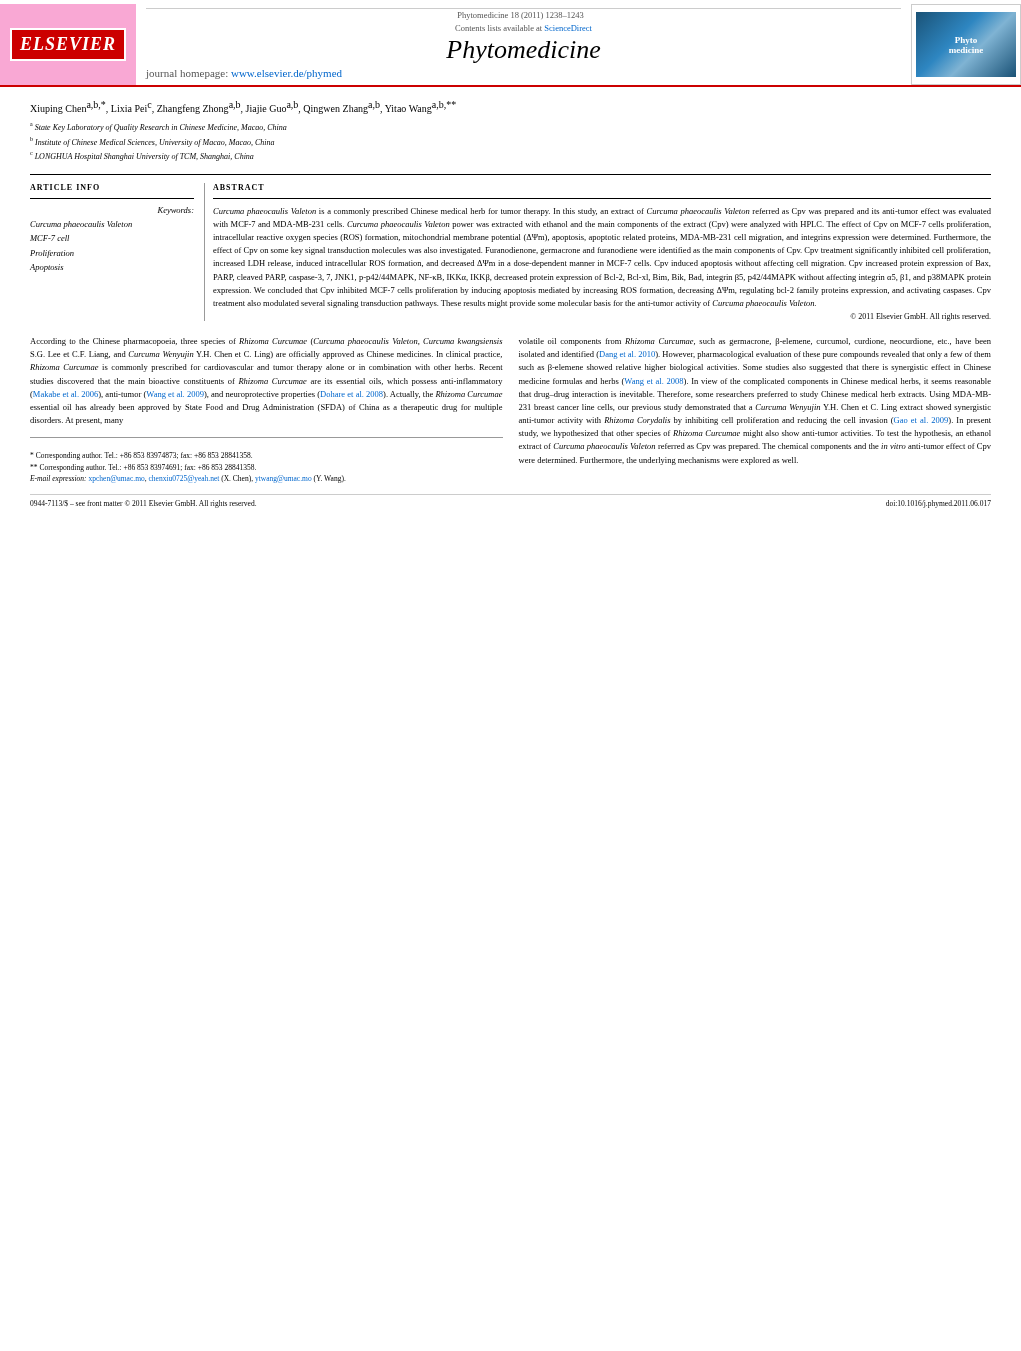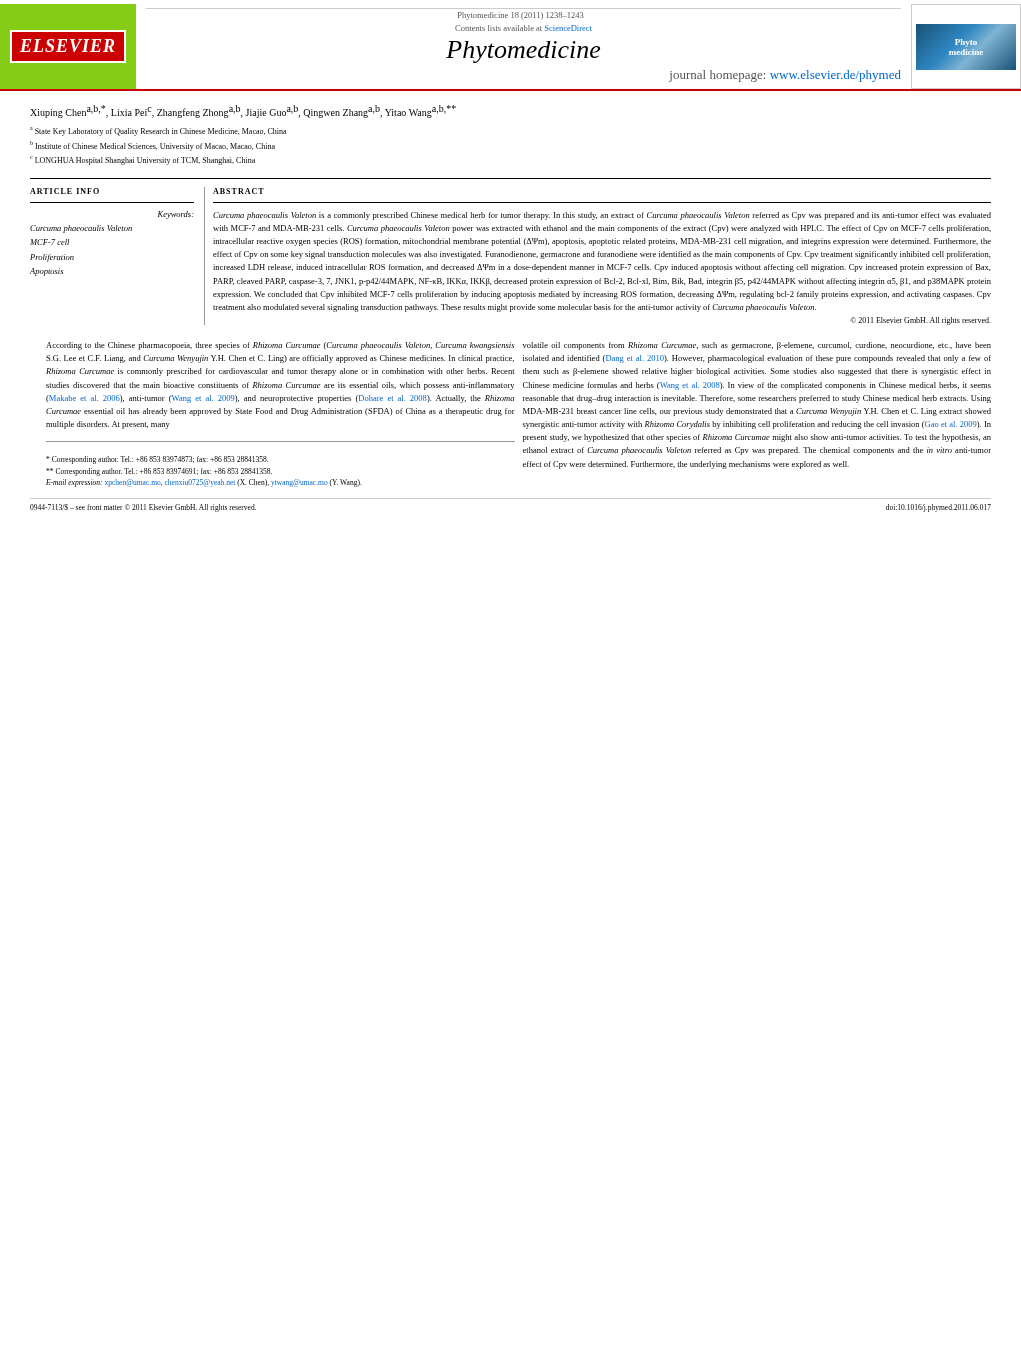--- a/index.html
+++ b/index.html
@@ -16,21 +16,21 @@
     .header {
       border-bottom: 2px solid #c00;
       padding: 4px 0 0 0;
     }
     .header-top {
       display: flex;
       align-items: stretch;
       justify-content: space-between;
     }
     .elsevier-logo {
-      background: #84cc16;
+      background: #f9a8d4;
       color: #fff;
       font-size: 11px;
       font-weight: bold;
       padding: 8px 10px;
       display: flex;
       flex-direction: column;
       align-items: center;
       justify-content: center;
       min-width: 120px;
     }
@@ -58,21 +58,21 @@
       background: #fff;
       border: 1px solid #ccc;
       display: flex;
       flex-direction: column;
       align-items: center;
       justify-content: center;
       padding: 4px;
     }
     .phyto-logo-box .phyto-img-placeholder {
       width: 100px;
-      height: 46px;
+      height: 65px;
       background: linear-gradient(135deg, #1a5276 0%, #2e86c1 40%, #7fb3d3 60%, #1a5276 100%);
       display: flex;
       align-items: center;
       justify-content: center;
       position: relative;
       overflow: hidden;
     }
     .phyto-logo-box .phyto-img-placeholder .phyto-text {
       color: #fff;
       font-size: 9px;
@@ -117,20 +117,21 @@
     .affiliations {
       font-size: 8px;
       color: #000;
       margin-bottom: 6px;
       line-height: 1.6;
     }
     .affiliations sup {
       font-size: 6px;
     }
     .affiliations .aff-italic {
+      font-style: italic;
     }
 
     
     .two-col {
       display: flex;
       gap: 8px;
       margin-top: 10px;
       border-top: 1px solid #000;
       padding-top: 8px;
     }
@@ -187,23 +188,22 @@
     }
     .intro-title {
       font-size: 11px;
       font-weight: bold;
       color: #000;
       margin-bottom: 6px;
     }
 
     .two-col-body {
       display: flex;
-      gap: 8px;
+      gap: 16px;
       margin-top: 4px;
-      margin-left: 16px;
     }
     .body-col-left {
       flex: 1;
     }
     .body-col-right {
       flex: 1;
     }
 
     .body-paragraph {
       font-size: 8.5px;
@@ -242,21 +242,21 @@
     <div class="elsevier-logo">
       <div style="background:#c00;color:#fff;font-size:18px;font-weight:900;font-style:italic;letter-spacing:1px;padding:4px 8px;border:2px solid #fff;">ELSEVIER</div>
     </div>
     <div class="journal-header">
       <div class="citation-line" style="text-align:center;font-size:8.5px;color:#555;margin-bottom:2px;">Phytomedicine 18 (2011) 1238–1243</div>
       <div class="contents-line" style="font-size:8.5px;color:#555;text-align:center;">
         <span>Contents lists available at</span>
         <span style="color:#0066cc;">ScienceDirect</span>
       </div>
       <div class="journal-title" style="font-size:26px;font-style:italic;text-align:center;font-family:'Times New Roman',Times,serif;margin:2px 0;">Phytomedicine</div>
-      <div style="font-size:13px;color:#555;text-align:right;">
+      <div style="font-size:11px;color:#555;text-align:left;">
         <span>journal homepage:</span>
         <span style="color:#0066cc;">www.elsevier.de/phymed</span>
       </div>
     </div>
     <div class="phyto-logo-box">
       <div class="phyto-img-placeholder">
         <div class="phyto-text">Phyto<br>medicine</div>
       </div>
     </div>
   </div>

